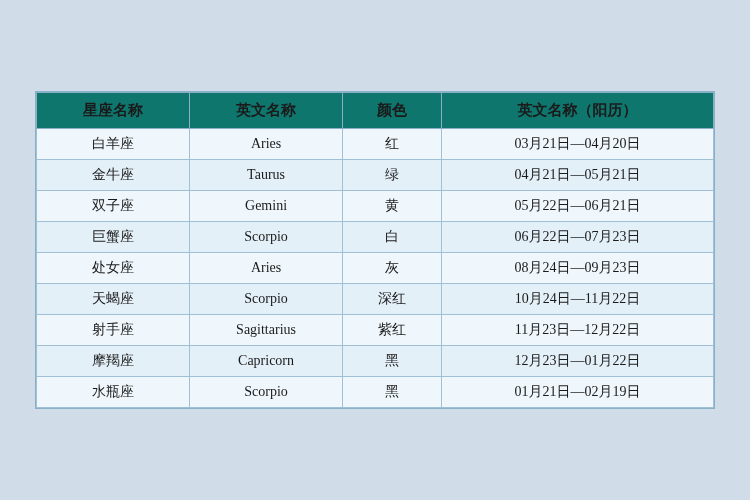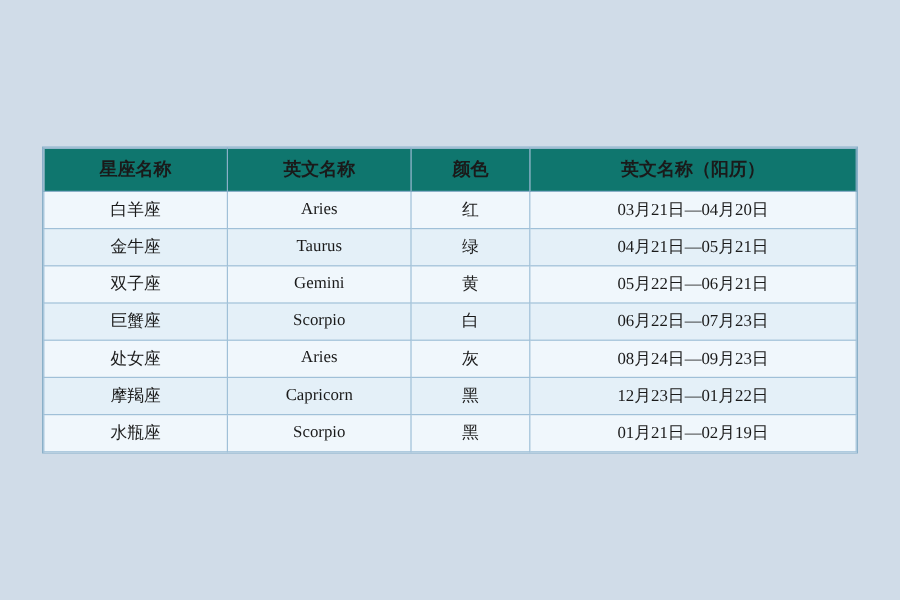--- a/index.html
+++ b/index.html
@@ -105,20 +105,32 @@
           <td>白</td>
           <td>06月22日—07月23日</td>
         </tr>
         <tr>
           <td>处女座</td>
           <td>Aries</td>
           <td>灰</td>
           <td>08月24日—09月23日</td>
         </tr>
         <tr>
+          <td>天蝎座</td>
+          <td>Scorpio</td>
+          <td>深红</td>
+          <td>10月24日—11月22日</td>
+        </tr>
+        <tr>
+          <td>射手座</td>
+          <td>Sagittarius</td>
+          <td>紫红</td>
+          <td>11月23日—12月22日</td>
+        </tr>
+        <tr>
           <td>摩羯座</td>
           <td>Capricorn</td>
           <td>黑</td>
           <td>12月23日—01月22日</td>
         </tr>
         <tr>
           <td>水瓶座</td>
           <td>Scorpio</td>
           <td>黑</td>
           <td>01月21日—02月19日</td>

